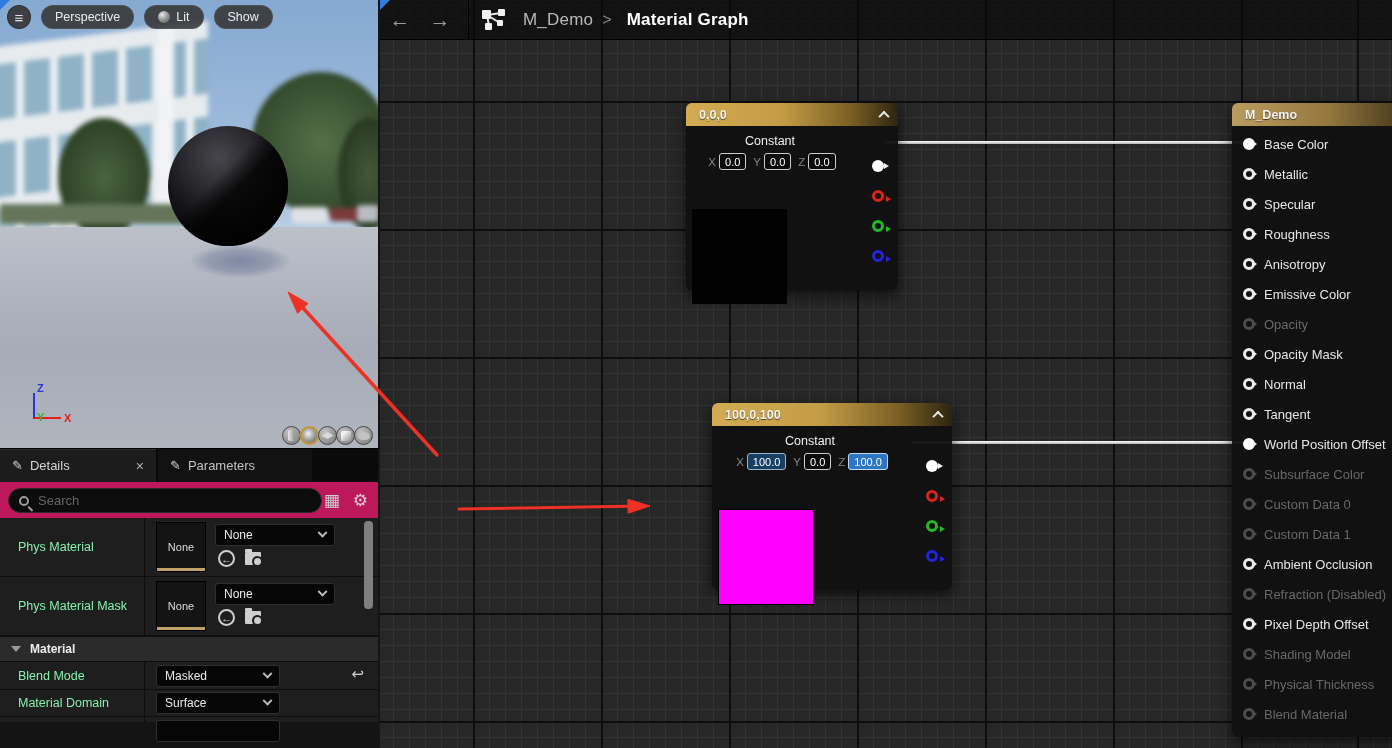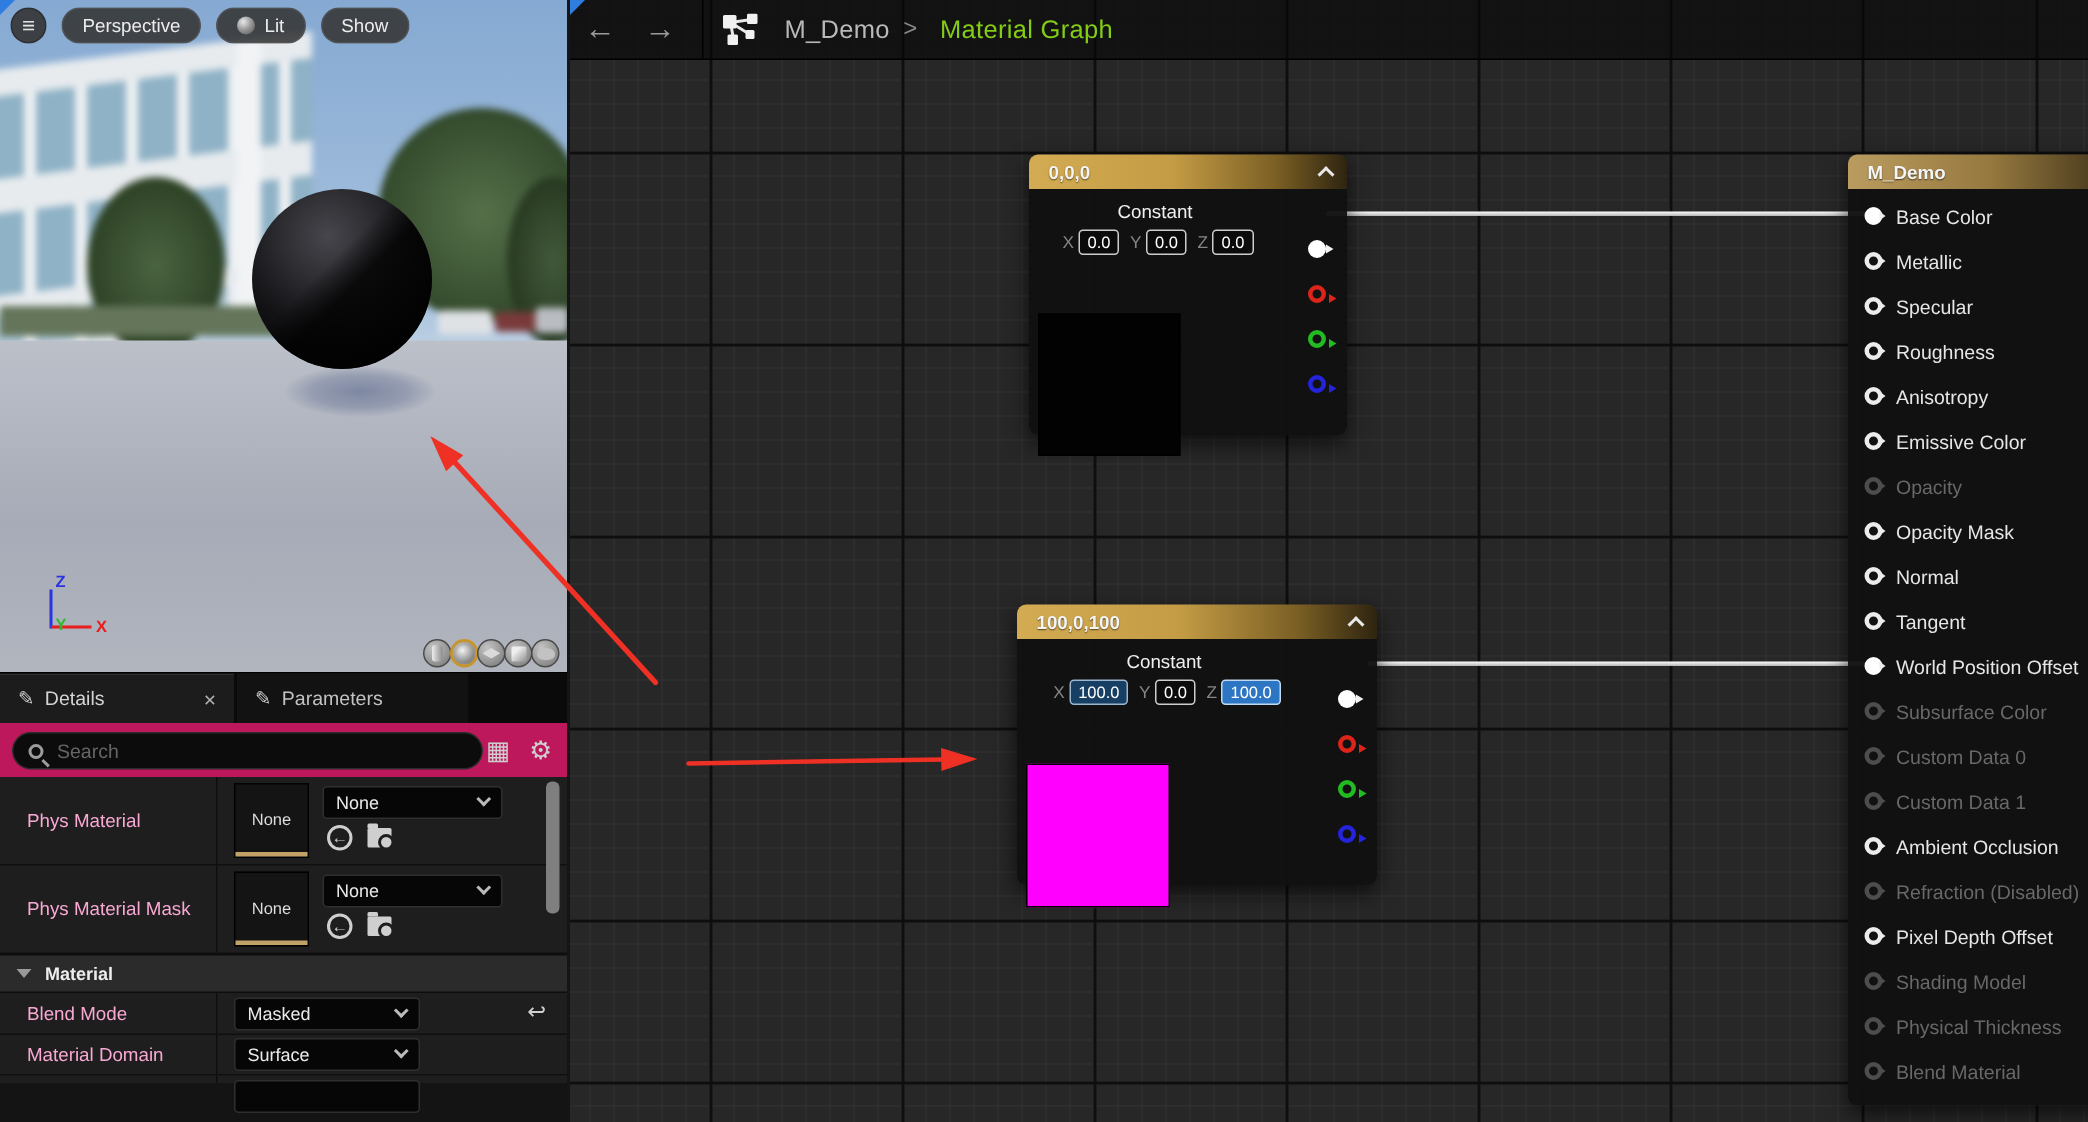--- a/index.html
+++ b/index.html
@@ -18,21 +18,21 @@
     background-position: -35px -27px; }
 
   .graph-toolbar { position:absolute; left:380px; top:0; width:1012px; height:40px;
     background:rgba(8,8,8,0.66); border-bottom:1px solid #000; display:flex; align-items:center; z-index:5; }
   .corner-tri { position:absolute; width:0; height:0; border-top:10px solid #2f7de1; border-right:10px solid transparent; z-index:9; }
   .nav-arrow { font-size:21px; color:#9a9a9a; font-weight:bold; width:40px; text-align:center; cursor:pointer; }
   .tb-sep { width:1px; height:40px; background:#000; margin:0 8px; }
   .graph-icon { width:26px; height:22px; position:relative; margin:0 10px 0 4px; }
   .crumb { font-size:17px; color:#b9b9b9; margin-left:6px; letter-spacing:.2px; }
   .crumb-sep { color:#8a8a8a; margin:0 9px; font-size:16px; }
-  .crumb-page { color:#84cc16; }
+  .crumb-page { color:#ffffff;font-weight:bold; }
 
   
   .wire { position:absolute; height:3px; background:linear-gradient(180deg,#ffffff,#b5b5b5); border-radius:2px; z-index:2; }
 
   
   .unode { position:absolute; z-index:4; border-radius:6px; box-shadow:0 5px 14px rgba(0,0,0,.65); }
   .unode-header { height:23px; border-radius:6px 6px 0 0; display:flex; align-items:center; padding:0 10px 0 13px;
     background:linear-gradient(90deg,#d2ab52 0%, #c49c45 45%, #7a5f24 78%, #2e2410 100%); }
   .unode-header.tan { background:linear-gradient(90deg,#bb9c60 0%, #96793f 45%, #4a3b1d 80%, #201a0d 100%); }
   .unode-title { font-size:12.5px; font-weight:bold; color:#f5f5f5; text-shadow:0 1px 1px rgba(0,0,0,.6); flex:1; }
@@ -119,21 +119,21 @@
   .mag { width:10px; height:10px; border:2px solid #9c9c9c; border-radius:50%; position:relative; flex:none; }
   .mag::after { content:""; position:absolute; left:8px; top:8px; width:6px; height:2px; background:#9c9c9c; transform:rotate(45deg); transform-origin:0 0; }
   .search-ph { color:#666; font-size:13px; margin-left:9px; }
   .sr-icon { position:absolute; font-size:17px; color:#cfcfcf; cursor:pointer; top:8px; }
   .sec-head { height:27px; background:#2b2b2b; border-top:1px solid #0d0d0d; border-bottom:1px solid #0d0d0d;
     display:flex; align-items:center; cursor:pointer; }
   .sec-tri { width:0; height:0; border-left:5px solid transparent; border-right:5px solid transparent; border-top:6px solid #9a9a9a; margin:0 9px 0 11px; }
   .sec-title { font-size:12px; font-weight:bold; color:#ededed; }
   .drow { position:relative; background:#1e1e1e; border-bottom:1px solid #0f0f0f; display:flex; }
   .drow-label { width:145px; flex:none; border-right:1px solid #0e0e0e; display:flex; align-items:center; padding-left:18px;
-    font-size:12.5px; color:#f9a8d4; }
+    font-size:12.5px; color:#86efac; }
   .drow-val { position:relative; flex:1; }
   .thumb { position:absolute; left:11px; top:4px; width:50px; height:50px; background:#141414; border:1px solid #000;
     display:flex; align-items:center; justify-content:center; font-size:11px; color:#ddd; cursor:pointer; }
   .thumb::after { content:""; position:absolute; left:0; right:0; bottom:0; height:3px; background:#c3a267; }
   .dd { position:absolute; height:22px; background:#060606; border:1px solid #2f2f2f; border-radius:3px;
     display:flex; align-items:center; padding:0 8px; font-size:12px; color:#eaeaea; cursor:pointer; }
   .dd-chev { margin-left:auto; width:7px; height:7px; border-right:2px solid #bbb; border-bottom:2px solid #bbb; transform:rotate(45deg) translate(-2px,-2px); }
   .asset-icons { position:absolute; left:73px; top:32px; display:flex; gap:10px; align-items:center; }
   .circ-arrow { width:17px; height:17px; border:2px solid #cfcfcf; border-radius:50%; color:#cfcfcf; font-size:11px;
     display:flex; align-items:center; justify-content:center; cursor:pointer; }
@@ -194,21 +194,21 @@
       <div class="preview-sq" style="background: rgb(2, 2, 2);"></div>
       <div class="cpin-col">
         <div class="cpin filled c-white"></div>
         <div class="cpin ring c-red"></div>
         <div class="cpin ring c-green"></div>
         <div class="cpin ring c-blue"></div>
       </div>
     </div>
   </div>
 
-  <div class="unode" style="left:678px; top:403px; width:240px;">
+  <div class="unode" style="left:712px; top:403px; width:240px;">
     <div class="unode-header">
       <span class="unode-title">100,0,100</span>
       <span class="chev-up"></span>
     </div>
     <div class="unode-body" style="height:164px;">
       <div class="node-sub">Constant</div>
       <div class="xyz-row">
         <span class="xyz-label">X</span>
         <span class="field" data-state="selected">100.0</span>
         <span class="xyz-label">Y</span>

